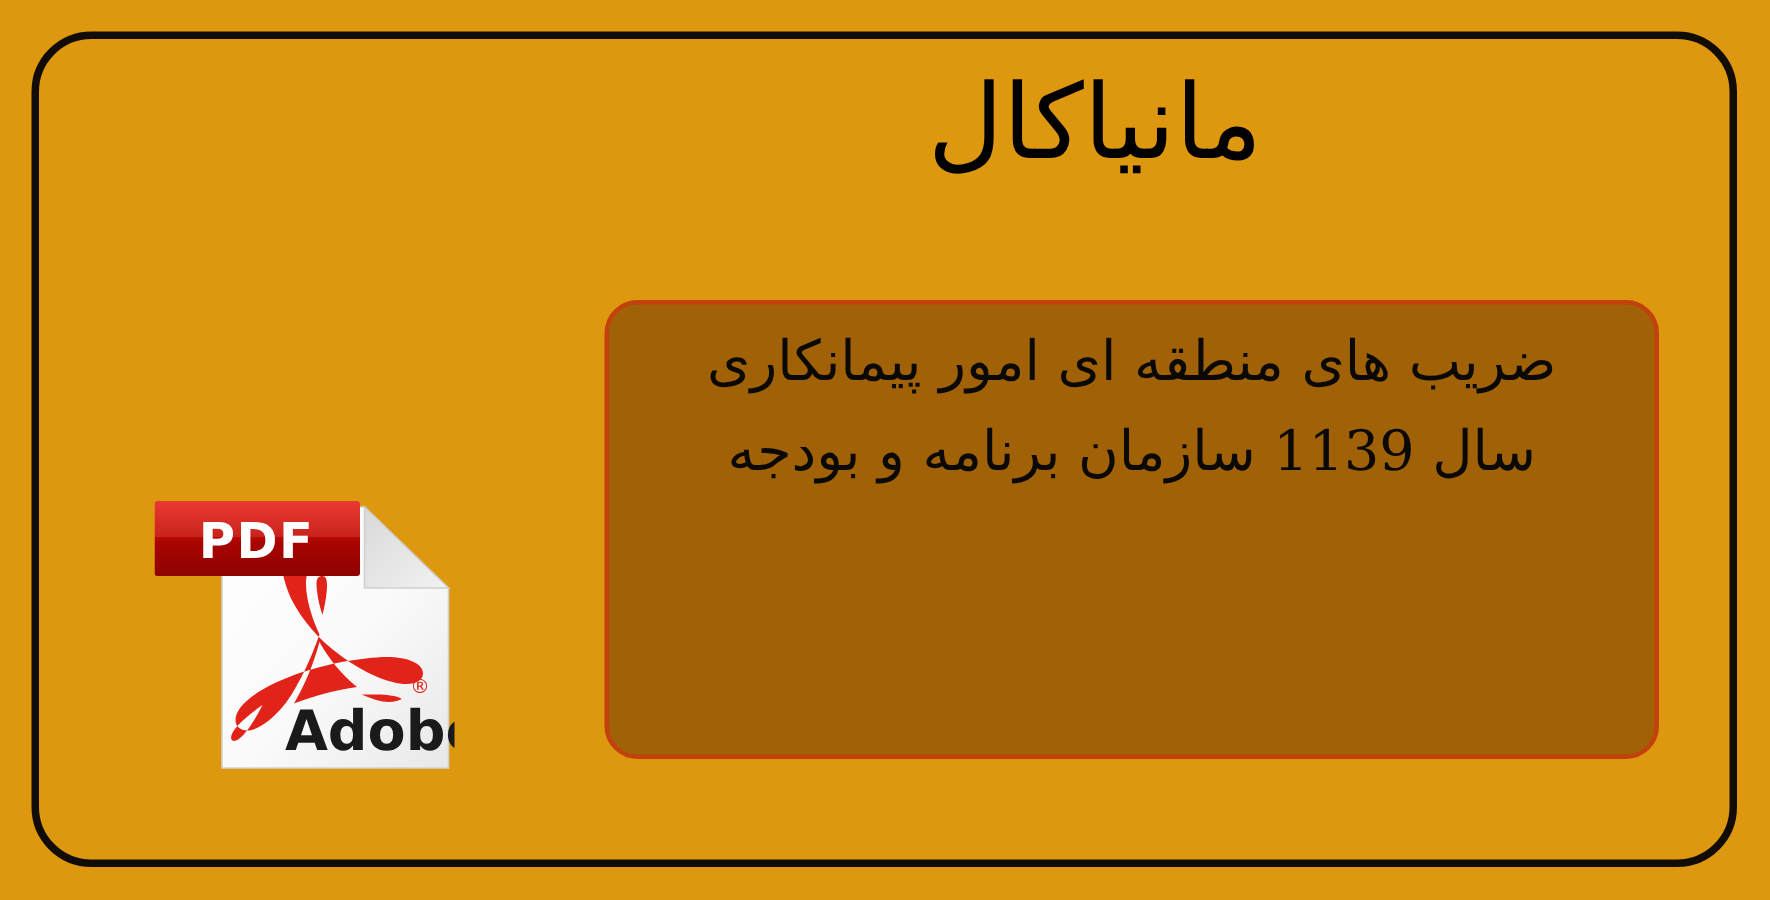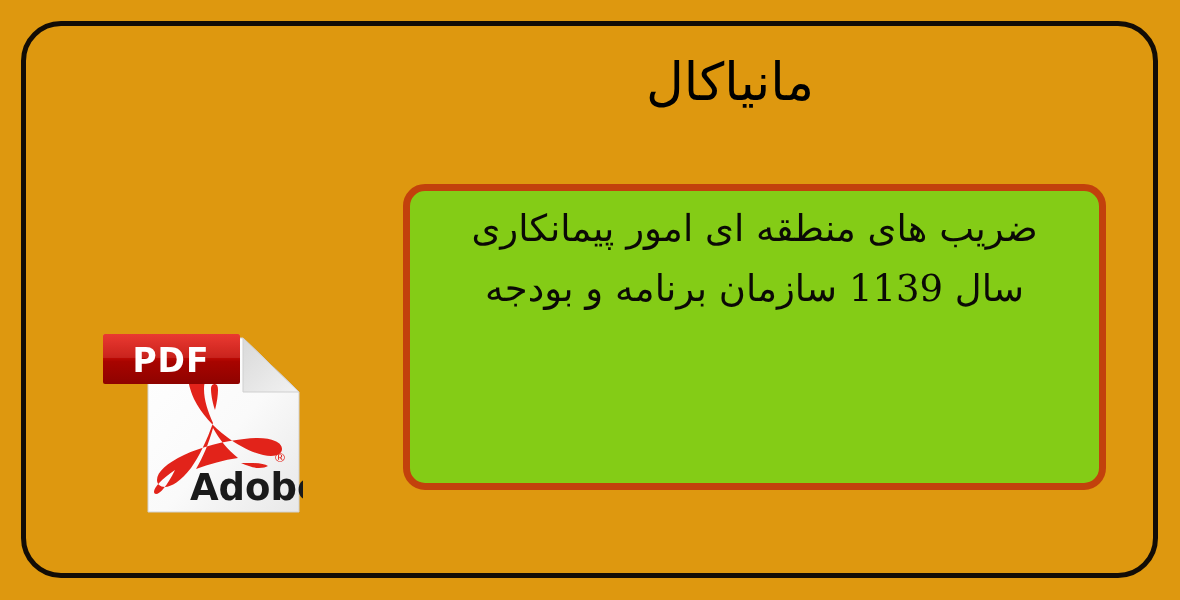--- a/index.html
+++ b/index.html
@@ -41,38 +41,38 @@
     position: absolute;
     left: 330px;
     top: 12px;
     width: 800px;
     height: 140px;
     display: flex;
     align-items: center;
     justify-content: center;
     color: #000000;
     font-family: "DejaVu Sans", "Liberation Sans", sans-serif;
-    font-size: 52px;
+    font-size: 69px;
     line-height: 1.05;
     font-weight: 400;
     direction: rtl;
     white-space: nowrap;
     letter-spacing: 0;
   }
 
   
   .panel {
     position: absolute;
     left: 403px;
-    top: 184px;
+    top: 200px;
     width: 703px;
     height: 306px;
     box-sizing: border-box;
-    background: #84cc16;
-    border: 7px solid #c2410c;
+    background: #a16207;
+    border: 3px solid #c2410c;
     border-radius: 22px;
   }
   .panel-text {
     position: absolute;
     left: 14px;
     right: 14px;
     top: 8px;
     direction: rtl;
     text-align: center;
     color: #0B0906;

